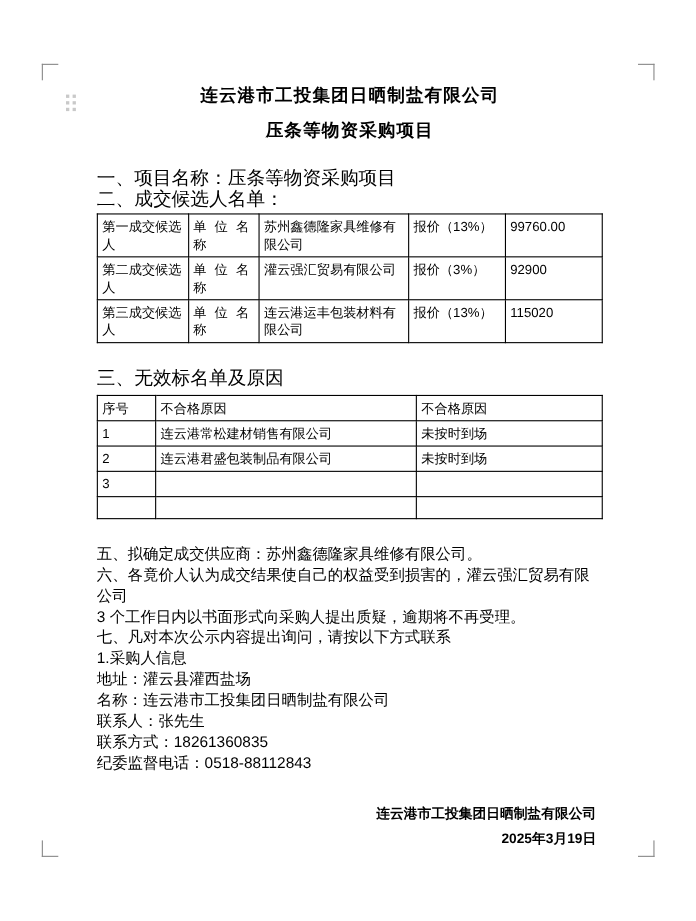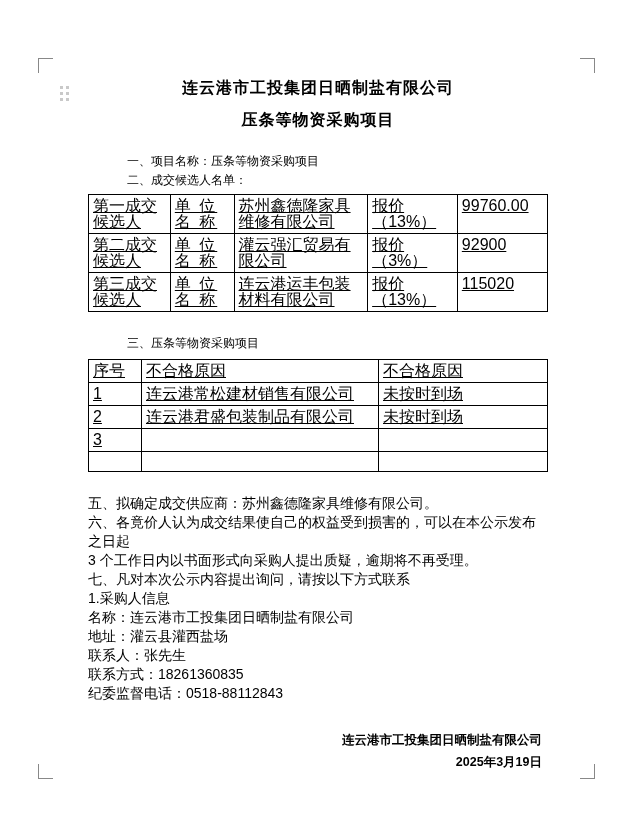--- a/index.html
+++ b/index.html
@@ -59,34 +59,32 @@
     text-align: center;
   }
   .title-line {
     font-size: 16px;
     font-weight: bold;
     line-height: 32px;
     letter-spacing: 1px;
   }
 
   .section {
-    font-size: 12px;
+    font-size: 17px;
     line-height: 19px;
-    margin-left: 39px;
   }
   .para {
     font-size: 14px;
     line-height: 19px;
   }
 
   table {
     border-collapse: collapse;
     width: 100%;
-    font-size: 16px;
-    text-decoration: underline;
+    font-size: 12px;
   }
   table td, table th {
     border: 1px solid #000;
     padding: 3px 4px;
     vertical-align: top;
     font-weight: normal;
     text-align: left;
     line-height: 16px;
   }
 
@@ -168,21 +166,21 @@
           <td class="c2">单 位 名 称</td>
           <td class="c3">连云港运丰包装材料有限公司</td>
           <td class="c4">报价（13%）</td>
           <td class="c5">115020</td>
         </tr>
       </tbody>
     </table>
 
     <div class="gap-lg"></div>
 
-    <div class="section">三、压条等物资采购项目</div>
+    <div class="section">三、无效标名单及原因</div>
 
     <table class="tbl-invalid">
       <thead>
         <tr>
           <th class="i1">序号</th>
           <th class="i2">不合格原因</th>
           <th class="i3">不合格原因</th>
         </tr>
       </thead>
       <tbody>
@@ -205,26 +203,26 @@
           <td class="i1"></td>
           <td class="i2"></td>
           <td class="i3"></td>
         </tr>
       </tbody>
     </table>
 
     <div class="gap-lg"></div>
 
     <div class="para">五、拟确定成交供应商：苏州鑫德隆家具维修有限公司。</div>
-    <div class="para">六、各竟价人认为成交结果使自己的权益受到损害的，可以在本公示发布之日起</div>
+    <div class="para">六、各竟价人认为成交结果使自己的权益受到损害的，灌云强汇贸易有限公司</div>
     <div class="para">3 个工作日内以书面形式向采购人提出质疑，逾期将不再受理。</div>
     <div class="para">七、凡对本次公示内容提出询问，请按以下方式联系</div>
     <div class="para">1.采购人信息</div>
+    <div class="para">地址：灌云县灌西盐场</div>
     <div class="para">名称：连云港市工投集团日晒制盐有限公司</div>
-    <div class="para">地址：灌云县灌西盐场</div>
     <div class="para">联系人：张先生</div>
     <div class="para">联系方式：18261360835</div>
     <div class="para">纪委监督电话：0518-88112843</div>
 
     <div class="footer">
       <div>连云港市工投集团日晒制盐有限公司</div>
       <div>2025年3月19日</div>
     </div>
 
   </div>

